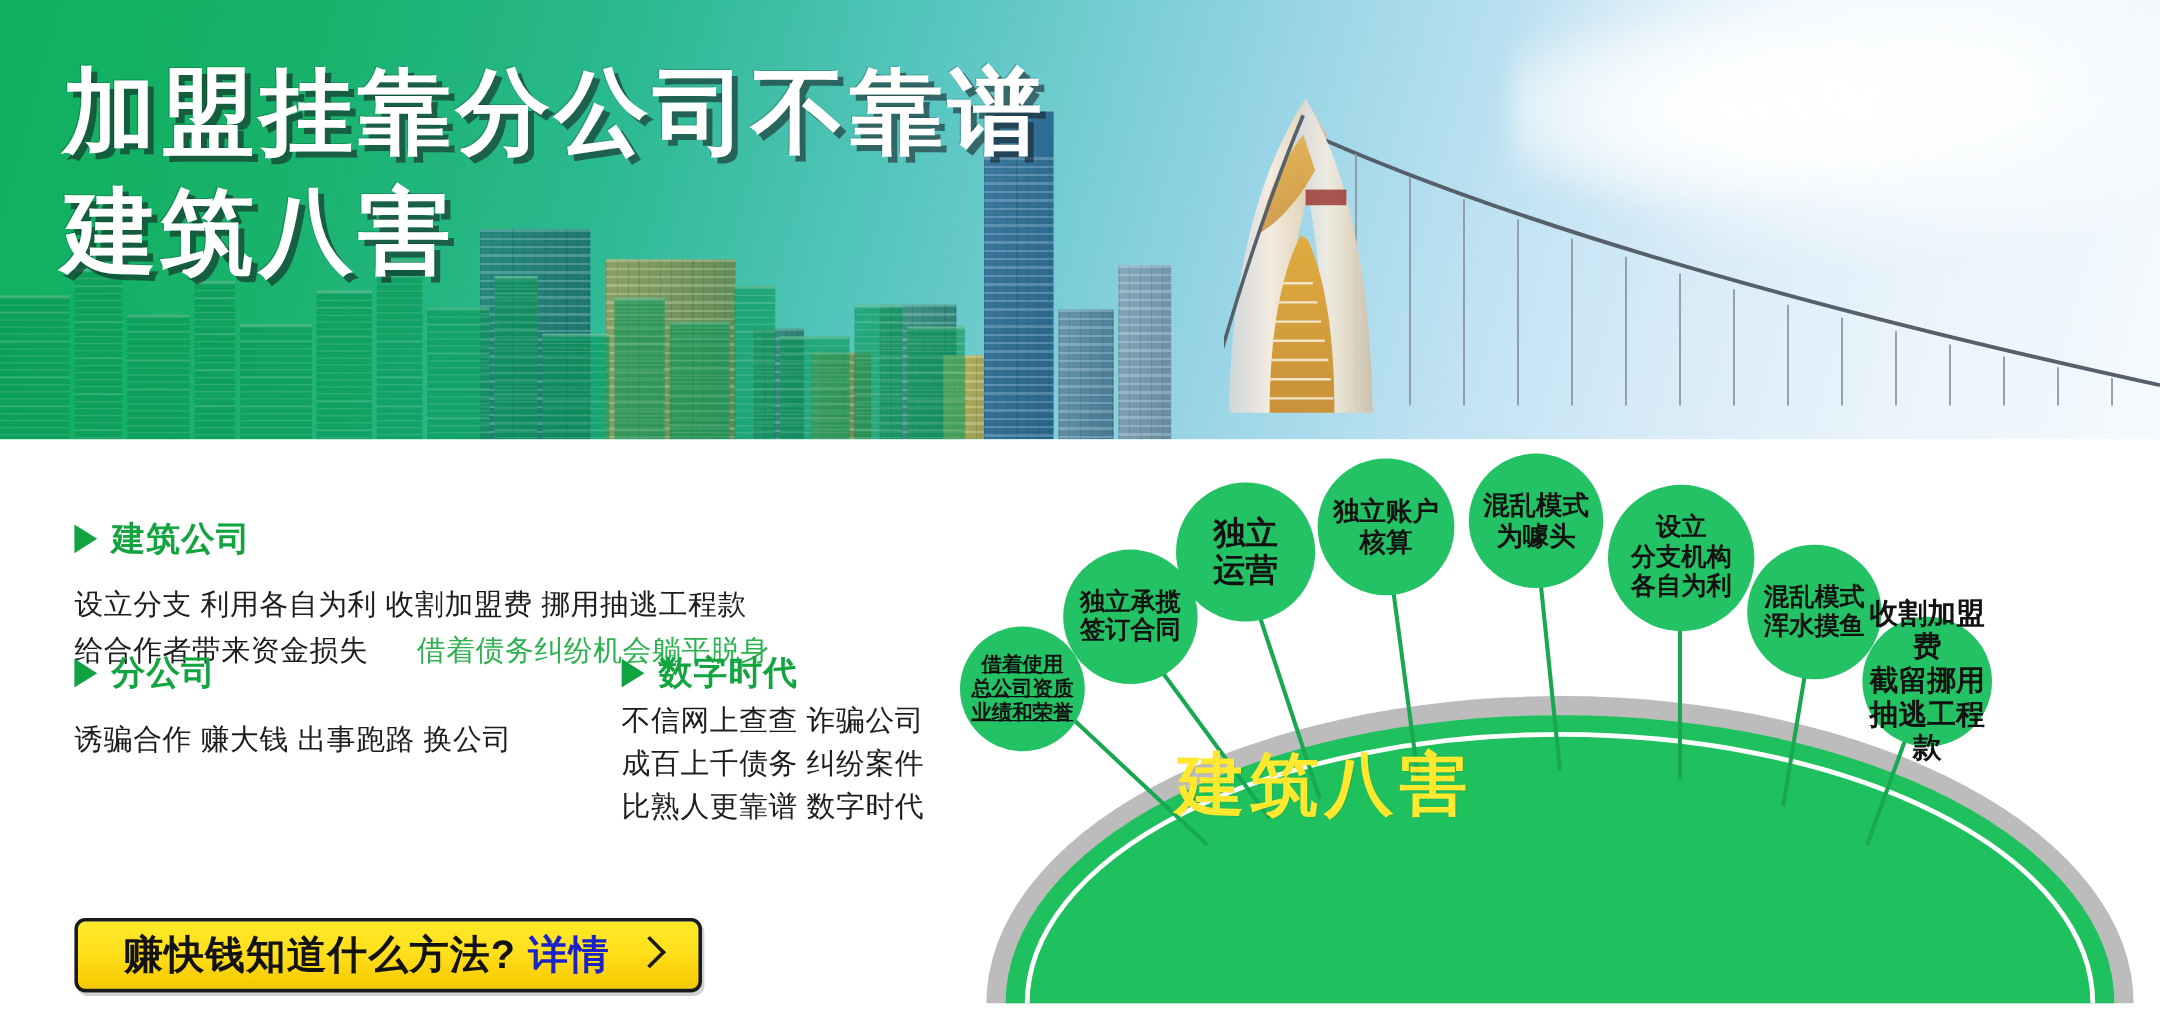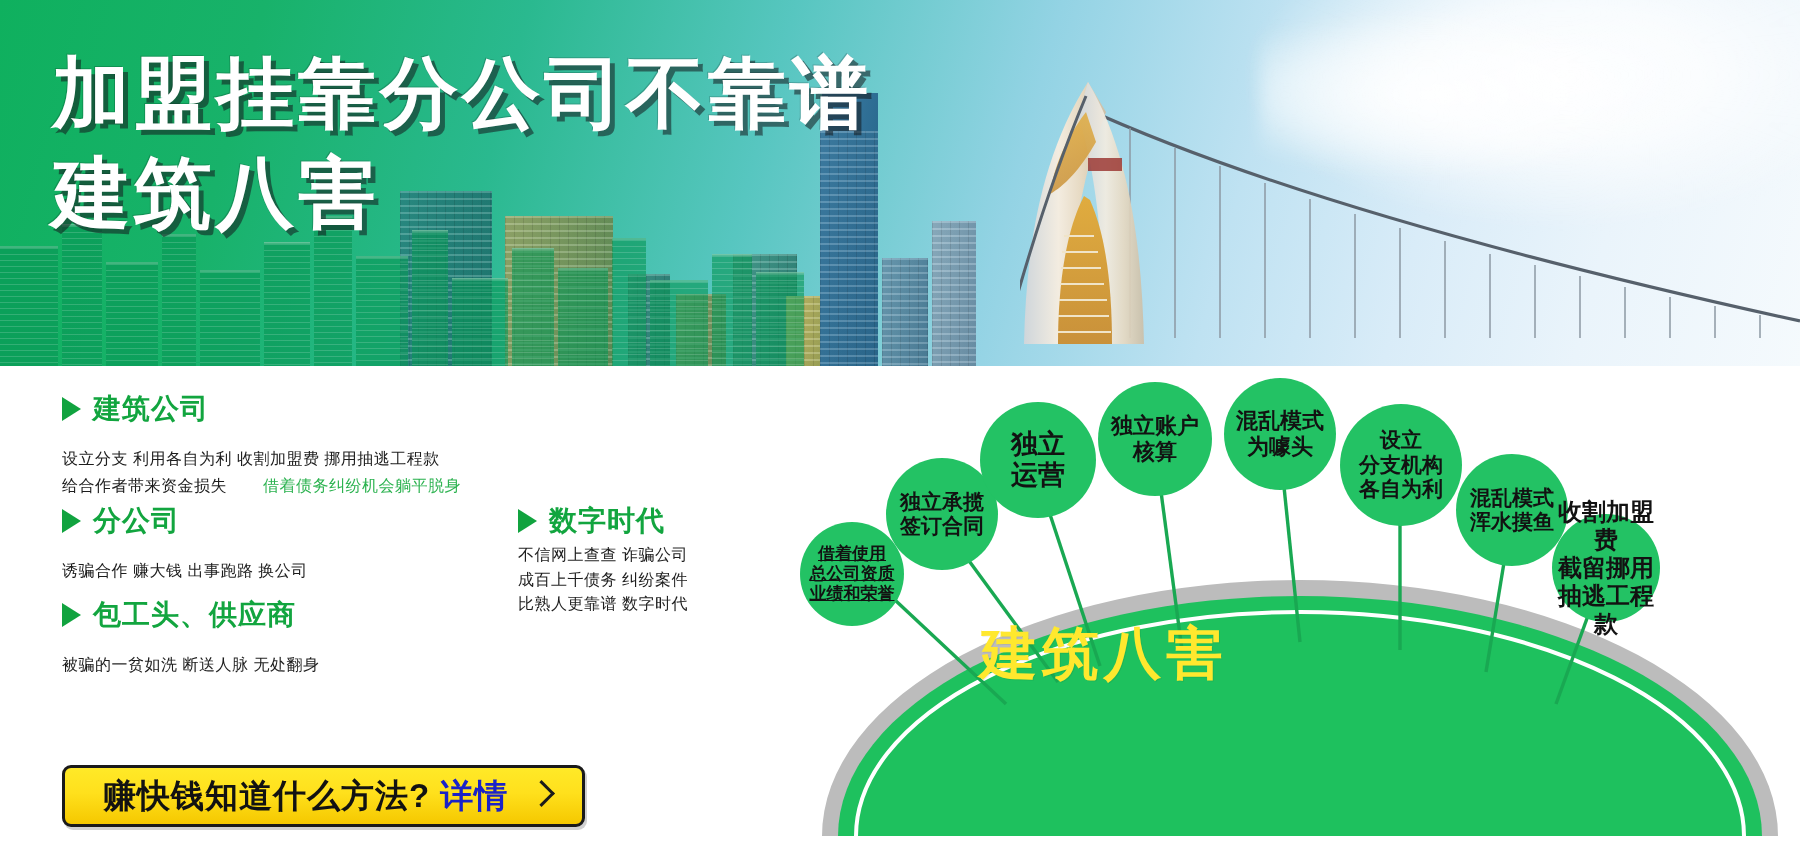--- a/index.html
+++ b/index.html
@@ -36,25 +36,25 @@
   .hero-title { position:absolute; left:52px; top:54px; z-index:6; }
   .hl { color:#ffffff; font-weight:700; letter-spacing:4px; line-height:1;
         text-shadow:5px 5px 0 rgba(20,25,30,.55), -1px -1px 0 rgba(0,0,0,.18); white-space:nowrap;
         font-family:"Liberation Sans","DejaVu Sans",sans-serif; }
   .hl1 { font-size:78px; }
   .hl2 { font-size:78px; margin-top:22px; }
 
   
   .content { position:absolute; left:0; top:366px; width:800px; height:478px; }
   .sec { position:absolute; }
-  .sec-head { display:flex; align-items:center; gap:12px; }
+  .sec-head { display:flex; align-items:center; gap:12px;margin-top:40px; }
   .tri { width:0; height:0; border-left:19px solid #11a33f; border-top:12px solid transparent;
          border-bottom:12px solid transparent; }
   .sec-title { color:#12a53f; font-size:28px; font-weight:700; letter-spacing:1px; }
-  .sec-line { color:#1d1d1d; font-size:16px; line-height:1.42; letter-spacing:.5px; white-space:nowrap; }
+  .sec-line { color:#1d1d1d; font-size:24px; line-height:1.42; letter-spacing:.5px; white-space:nowrap; }
   .green-txt { color:#2bb24f; }
 
   .cta { position:absolute; left:62px; top:765px; width:523px; height:62px;
          border:3px solid #1a1a1a; border-radius:9px;
          background:linear-gradient(180deg,#ffe928 0%, #ffe01c 45%, #f5c800 100%);
          display:flex; align-items:center; padding-left:38px; gap:10px;
          box-shadow:2px 3px 0 rgba(0,0,0,.18); }
   .cta-main { font-size:33px; font-weight:700; color:#121212; letter-spacing:1px; white-space:nowrap; }
   .cta-link { font-size:33px; font-weight:700; color:#1a22c8; letter-spacing:1px; }
   .cta-arrow { margin-left:14px; width:20px; height:30px; position:relative; }
@@ -208,27 +208,20 @@
     </div>
 
     <div class="sec" style="left:62px; top:136px;">
       <div class="sec-head">
         <span class="tri"></span>
         <span class="sec-title">分公司</span>
       </div>
       <div class="sec-line" style="margin-top:20px;">诱骗合作 赚大钱    出事跑路 换公司</div>
     </div>
 
-    <div class="sec" style="left:62px; top:230px;">
-      <div class="sec-head">
-        <span class="tri"></span>
-        <span class="sec-title">包工头、供应商</span>
-      </div>
-      <div class="sec-line" style="margin-top:20px;">被骗的一贫如洗  断送人脉  无处翻身</div>
-    </div>
 
     <div class="sec" style="left:518px; top:136px;">
       <div class="sec-head">
         <span class="tri"></span>
         <span class="sec-title">数字时代</span>
       </div>
       <div class="sec-line" style="margin-top:4px;">不信网上查查 诈骗公司</div>
       <div class="sec-line" style="margin-top:2px;">成百上千债务 纠纷案件</div>
       <div class="sec-line" style="margin-top:2px;">比熟人更靠谱 数字时代</div>
     </div>

